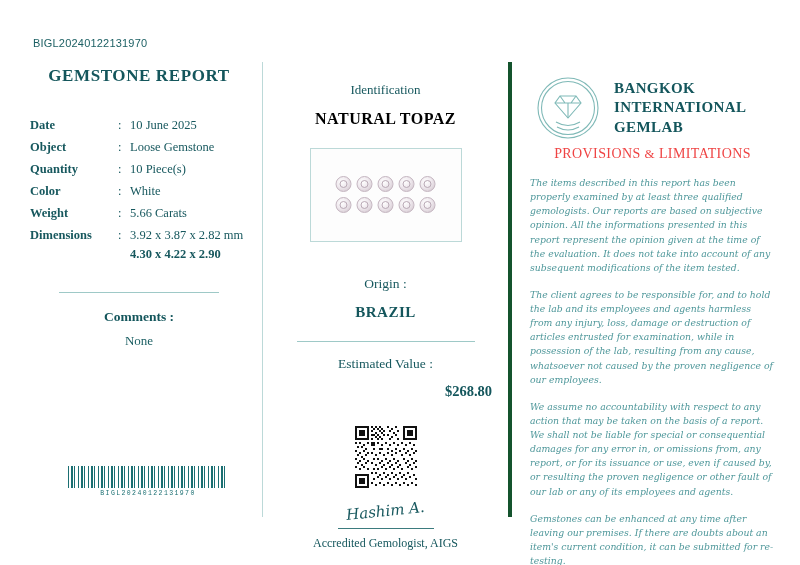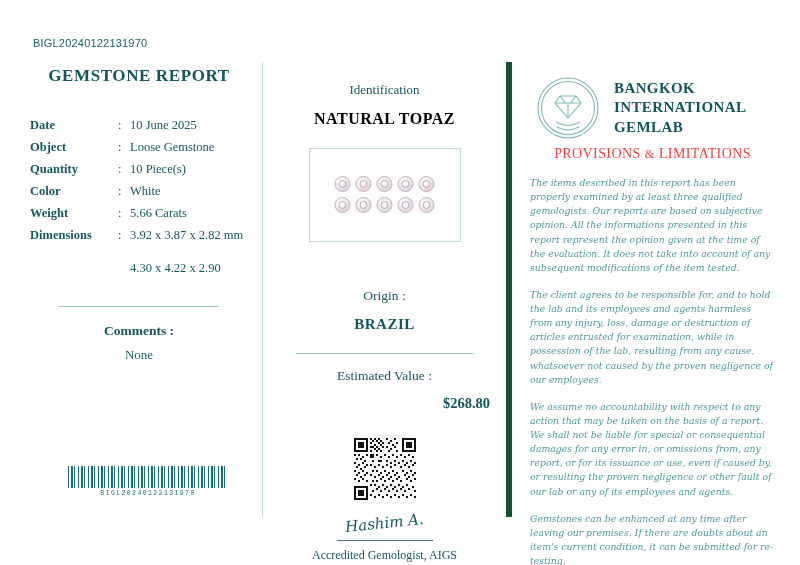--- a/index.html
+++ b/index.html
@@ -35,21 +35,21 @@
     top: 62px;
     width: 745px;
     height: 455px;
     display: flex;
   }
   .col {
     position: relative;
     box-sizing: border-box;
   }
   .col-left   { width: 232px; padding-right: 14px; }
-  .col-mid    { width: 250px; padding: 0 16px; border-left: 1px solid #bcd9d8; border-right: 6px solid #14532d; }
+  .col-mid    { width: 250px; padding: 0 16px; border-left: 1px solid #bcd9d8; border-right: 4px solid #14532d; }
   .col-right  { width: 263px; padding-left: 18px; }
 
   
   .report-title {
     text-align: center;
     font-size: 17px;
     font-weight: bold;
     letter-spacing: 0.6px;
     margin-top: 4px;
     color: #14565c;
@@ -64,22 +64,23 @@
     padding: 3.5px 0;
     vertical-align: top;
     color: #17585e;
   }
   .spec-label { font-weight: bold; width: 88px; }
   .spec-colon { width: 12px; }
   .spec-value { font-weight: normal; }
   .dims-second {
     font-size: 12.5px;
     padding-left: 100px;
-    margin-top: 15px;
+    margin-top: 1px;
     color: #17585e;
+    font-weight: bold;
   }
   .divider-left {
     margin: 30px auto 0 auto;
     width: 160px;
     border-top: 1px solid #9ec9c7;
   }
   .comments-title {
     text-align: center;
     margin-top: 16px;
     font-size: 13.5px;
@@ -163,21 +164,21 @@
   .gem::after {
     content: "";
     position: absolute;
     left: 3px; top: 3px; right: 3px; bottom: 3px;
     border-radius: 50%;
     border: 0.5px solid #b9a9b5;
   }
   .origin-label {
     text-align: center;
     font-size: 13.5px;
-    margin-top: 46px;
+    margin-top: 34px;
     color: #17585e;
   }
   .origin-value {
     text-align: center;
     font-size: 15px;
     font-weight: bold;
     letter-spacing: 0.5px;
     margin-top: 12px;
     color: #14565c;
   }

